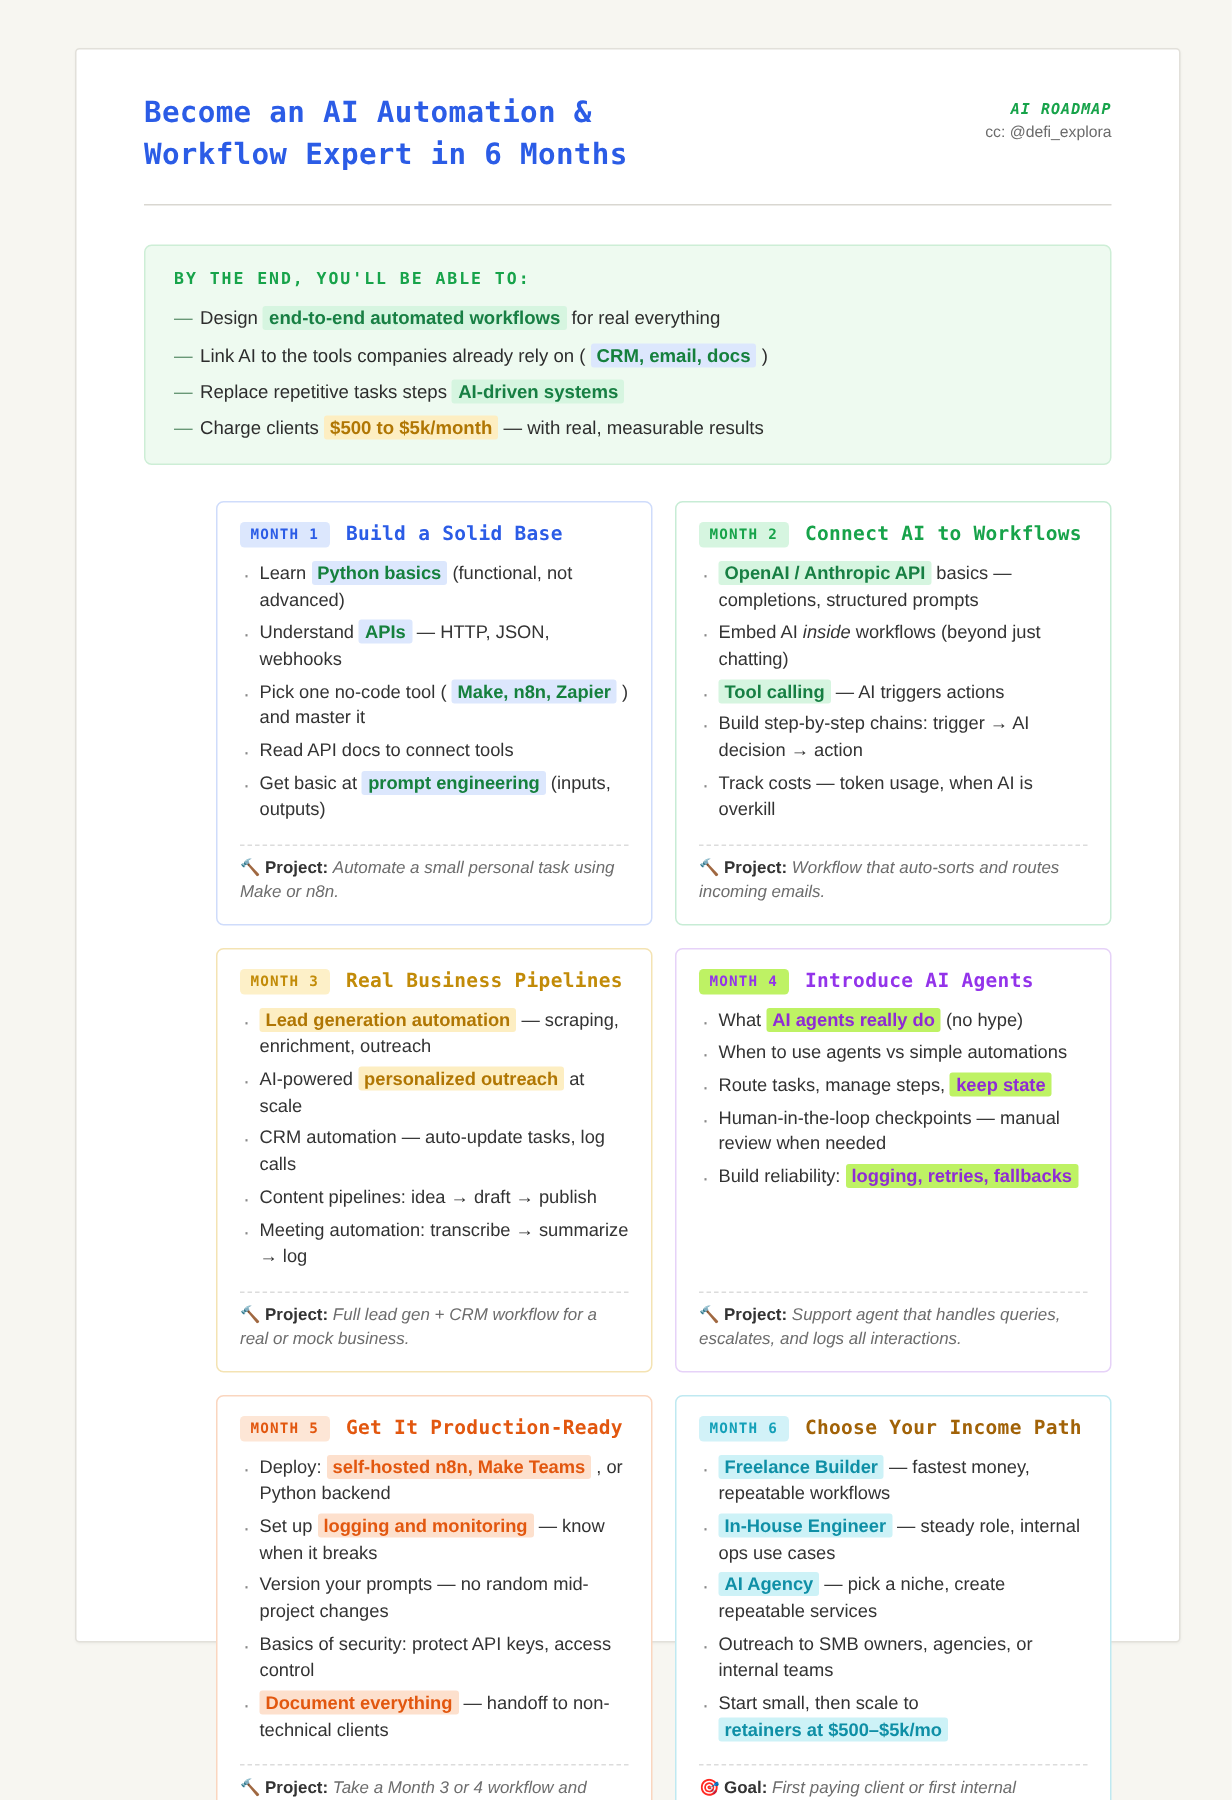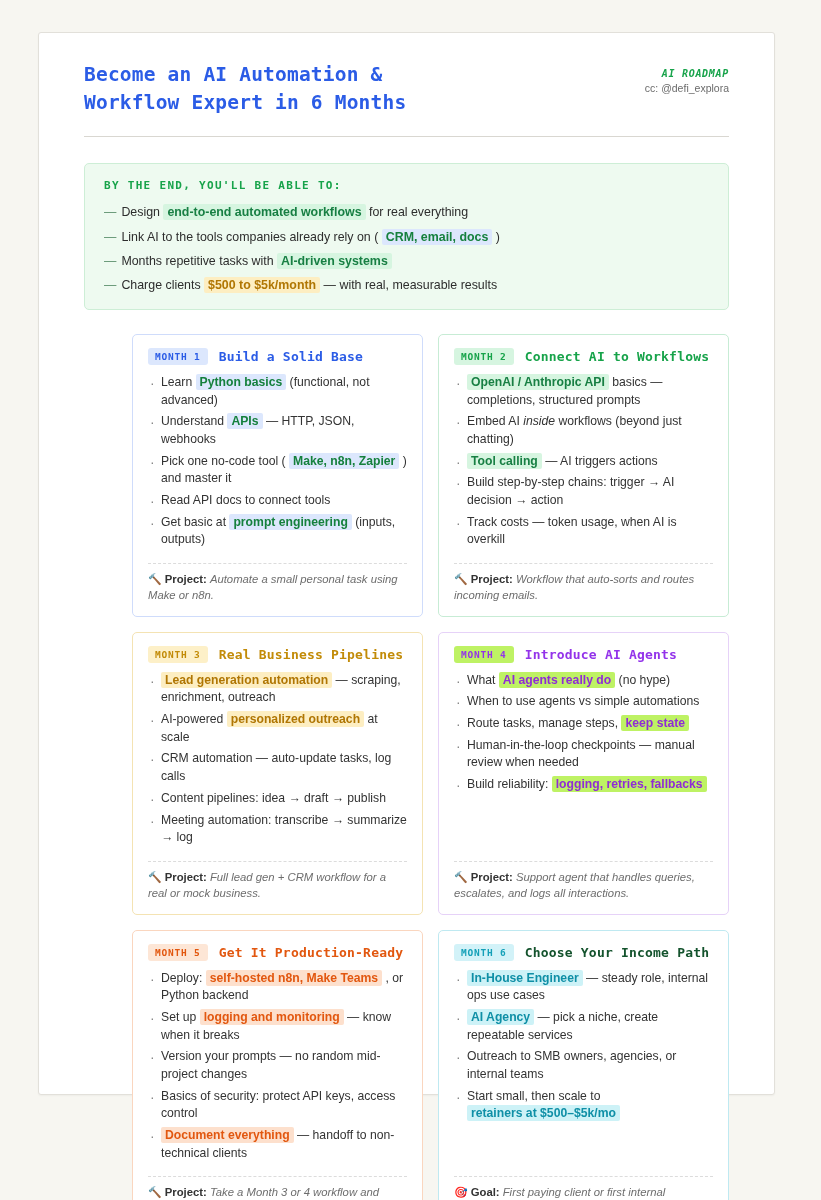--- a/index.html
+++ b/index.html
@@ -9,21 +9,21 @@
     background: #f7f6f1;
   }
   body {
     width: 821px;
     height: 1200px;
     font-family: "Liberation Sans", sans-serif;
     -webkit-font-smoothing: antialiased;
   }
   .page {
     position: absolute;
-    left: 38px;
+    left: 50px;
     top: 32px;
     width: 737px;
     height: 1063px;
     background: #ffffff;
     border: 1px solid #e2e0da;
     border-radius: 3px;
     box-sizing: border-box;
     box-shadow: 0 1px 2px rgba(0,0,0,0.04);
   }
   .inner {
@@ -164,21 +164,21 @@
   .b-green  { background: #d6f5e0; color: #17a34a; }
   .b-yellow { background: #fdf0c8; color: #c28b08; }
   .b-purple { background: #bef264; color: #9333ea; }
   .b-orange { background: #fde6d6; color: #e2570f; }
   .b-cyan   { background: #d2f2f8; color: #14a0b8; }
   .t-blue   { color: #2b5ce6; }
   .t-green  { color: #17a34a; }
   .t-yellow { color: #c28b08; }
   .t-purple { color: #9333ea; }
   .t-orange { color: #e2570f; }
-  .t-cyan   { color: #14532d; }
+  .t-cyan   { color: #a16207; }
 
   ul.bullets {
     list-style: none;
     margin: 0;
     padding: 0;
     flex: 1 1 auto;
   }
   ul.bullets li {
     position: relative;
     padding-left: 13px;
@@ -269,21 +269,21 @@
           <div class="callout-item">
             <span class="dash">—</span>
             <span><span>Design </span><span class="hl hl-green">end-to-end automated workflows</span><span> for real everything</span></span>
           </div>
           <div class="callout-item">
             <span class="dash">—</span>
             <span><span>Link AI to the tools companies already rely on ( </span><span class="hl hl-blue">CRM, email, docs</span><span> )</span></span>
           </div>
           <div class="callout-item">
             <span class="dash">—</span>
-            <span><span>Months repetitive tasks with </span><span class="hl hl-green">AI-driven systems</span></span>
+            <span><span>Replace repetitive tasks steps </span><span class="hl hl-green">AI-driven systems</span></span>
           </div>
           <div class="callout-item">
             <span class="dash">—</span>
             <span><span>Charge clients </span><span class="hl hl-yellow">$500 to $5k/month</span><span> — with real, measurable results</span></span>
           </div>
         </div>
     </div>
 
     <div class="grid" id="month-grid">
         <div class="card card-blue">
@@ -360,20 +360,21 @@
           </ul>
           <div class="divider"></div>
           <div class="project"><span class="pico">🔨</span><span class="plabel">Project: </span><span class="ptext">Take a Month 3 or 4 workflow and make it fully client-ready.</span></div>
         </div>
         <div class="card card-cyan">
           <div class="card-head">
             <span class="badge b-cyan">MONTH 6</span>
             <span class="card-title t-cyan">Choose Your Income Path</span>
           </div>
           <ul class="bullets">
+            <li><span class="hl hl-cyan">Freelance Builder</span><span> — fastest money, repeatable workflows</span></li>
             <li><span class="hl hl-cyan">In-House Engineer</span><span> — steady role, internal ops use cases</span></li>
             <li><span class="hl hl-cyan">AI Agency</span><span> — pick a niche, create repeatable services</span></li>
             <li><span>Outreach to SMB owners, agencies, or internal teams</span></li>
             <li><span>Start small, then scale to </span><span class="hl hl-cyan">retainers at $500–$5k/mo</span></li>
           </ul>
           <div class="divider"></div>
           <div class="project"><span class="pico">🎯</span><span class="plabel">Goal: </span><span class="ptext">First paying client or first internal deployment.</span></div>
         </div>
       </div>
 

